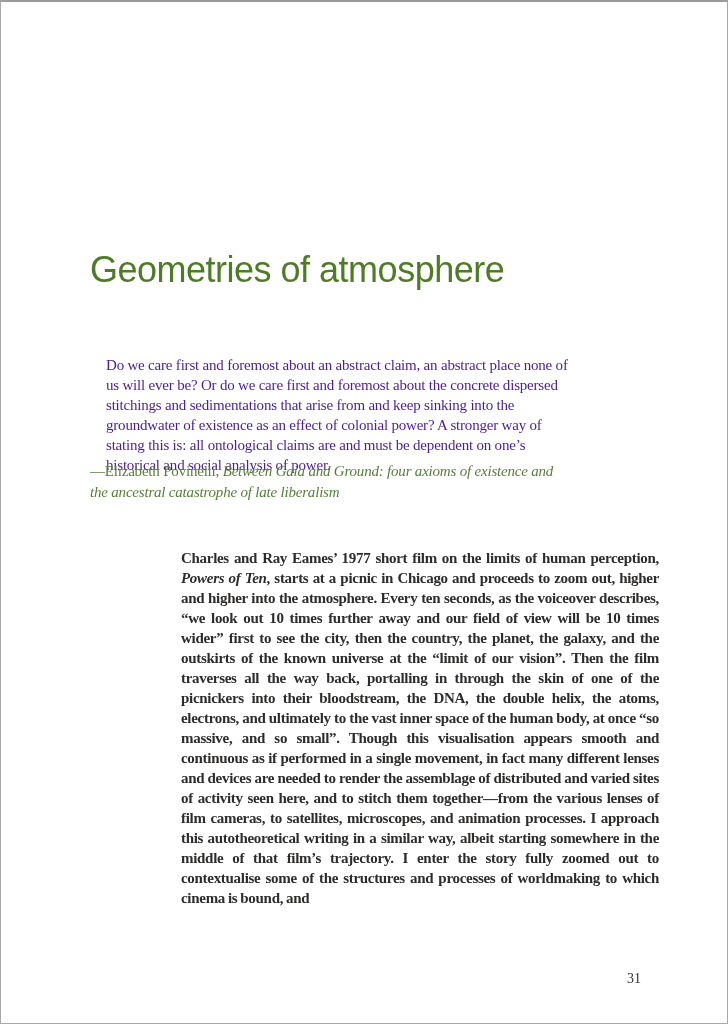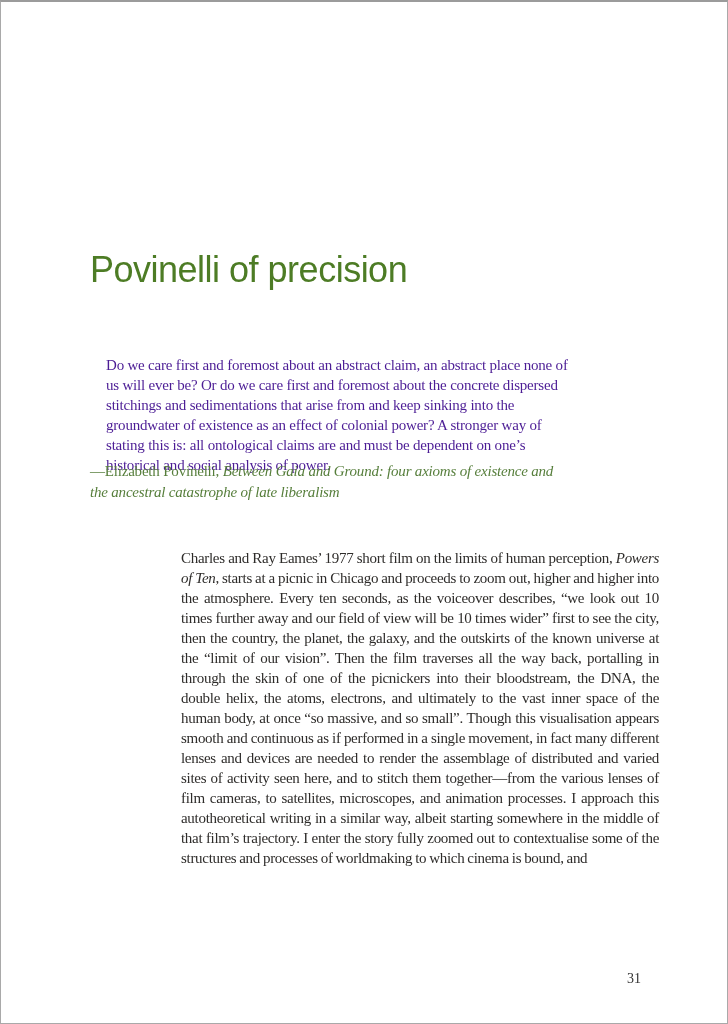--- a/index.html
+++ b/index.html
@@ -64,39 +64,40 @@
     left: 180px;
     width: 478px;
     margin: 0;
     font-family: "Liberation Serif", serif;
     font-size: 15px;
     line-height: 20px;
     letter-spacing: -0.3px;
     word-spacing: -0.5px;
     color: #2e2c2a;
     text-align: justify;
+    font-weight: bold;
   }
   .body-paragraph em {
     font-style: italic;
   }
   .page-number {
     position: absolute;
     top: 969px;
     left: 626px;
     font-family: "Liberation Serif", serif;
     font-size: 14px;
     color: #333333;
   }
 </style>
 </head>
 <body>
 
 <div class="page">
 
-  <h1 class="chapter-title">Povinelli of precision</h1>
+  <h1 class="chapter-title">Geometries of atmosphere</h1>
 
   <p class="epigraph-text">Do we care first and foremost about an abstract claim, an abstract place none of us will ever be? Or do we care first and foremost about the concrete dispersed stitchings and sedimentations that arise from and keep sinking into the groundwater of existence as an effect of colonial power? A stronger way of stating this is: all ontological claims are and must be dependent on one’s historical and social analysis of power.</p>
 
   <p class="epigraph-attribution"><span>—Elizabeth Povinelli, </span><em>Between Gaia and Ground: four axioms of existence and the ancestral catastrophe of late liberalism</em></p>
 
   <p class="body-paragraph"><span>Charles and Ray Eames’ 1977 short film on the limits of human perception, </span><em>Powers of Ten</em><span>, starts at a picnic in Chicago and proceeds to zoom out, higher and higher into the atmosphere. Every ten seconds, as the voiceover describes, “we look out 10 times further away and our field of view will be 10 times wider” first to see the city, then the country, the planet, the galaxy, and the outskirts of the known universe at the “limit of our vision”. Then the film traverses all the way back, portalling in through the skin of one of the picnickers into their bloodstream, the DNA, the double helix, the atoms, electrons, and ultimately to the vast inner space of the human body, at once “so massive, and so small”. Though this visualisation appears smooth and continuous as if performed in a single movement, in fact many different lenses and devices are needed to render the assemblage of distributed and varied sites of activity seen here, and to stitch them together—from the various lenses of film cameras, to satellites, microscopes, and animation processes. I approach this autotheoretical writing in a similar way, albeit starting somewhere in the middle of that film’s trajectory. I enter the story fully zoomed out to contextualise some of the structures and processes of worldmaking to which cinema is bound, and</span></p>
 
   <div class="page-number">31</div>
 
 </div>

